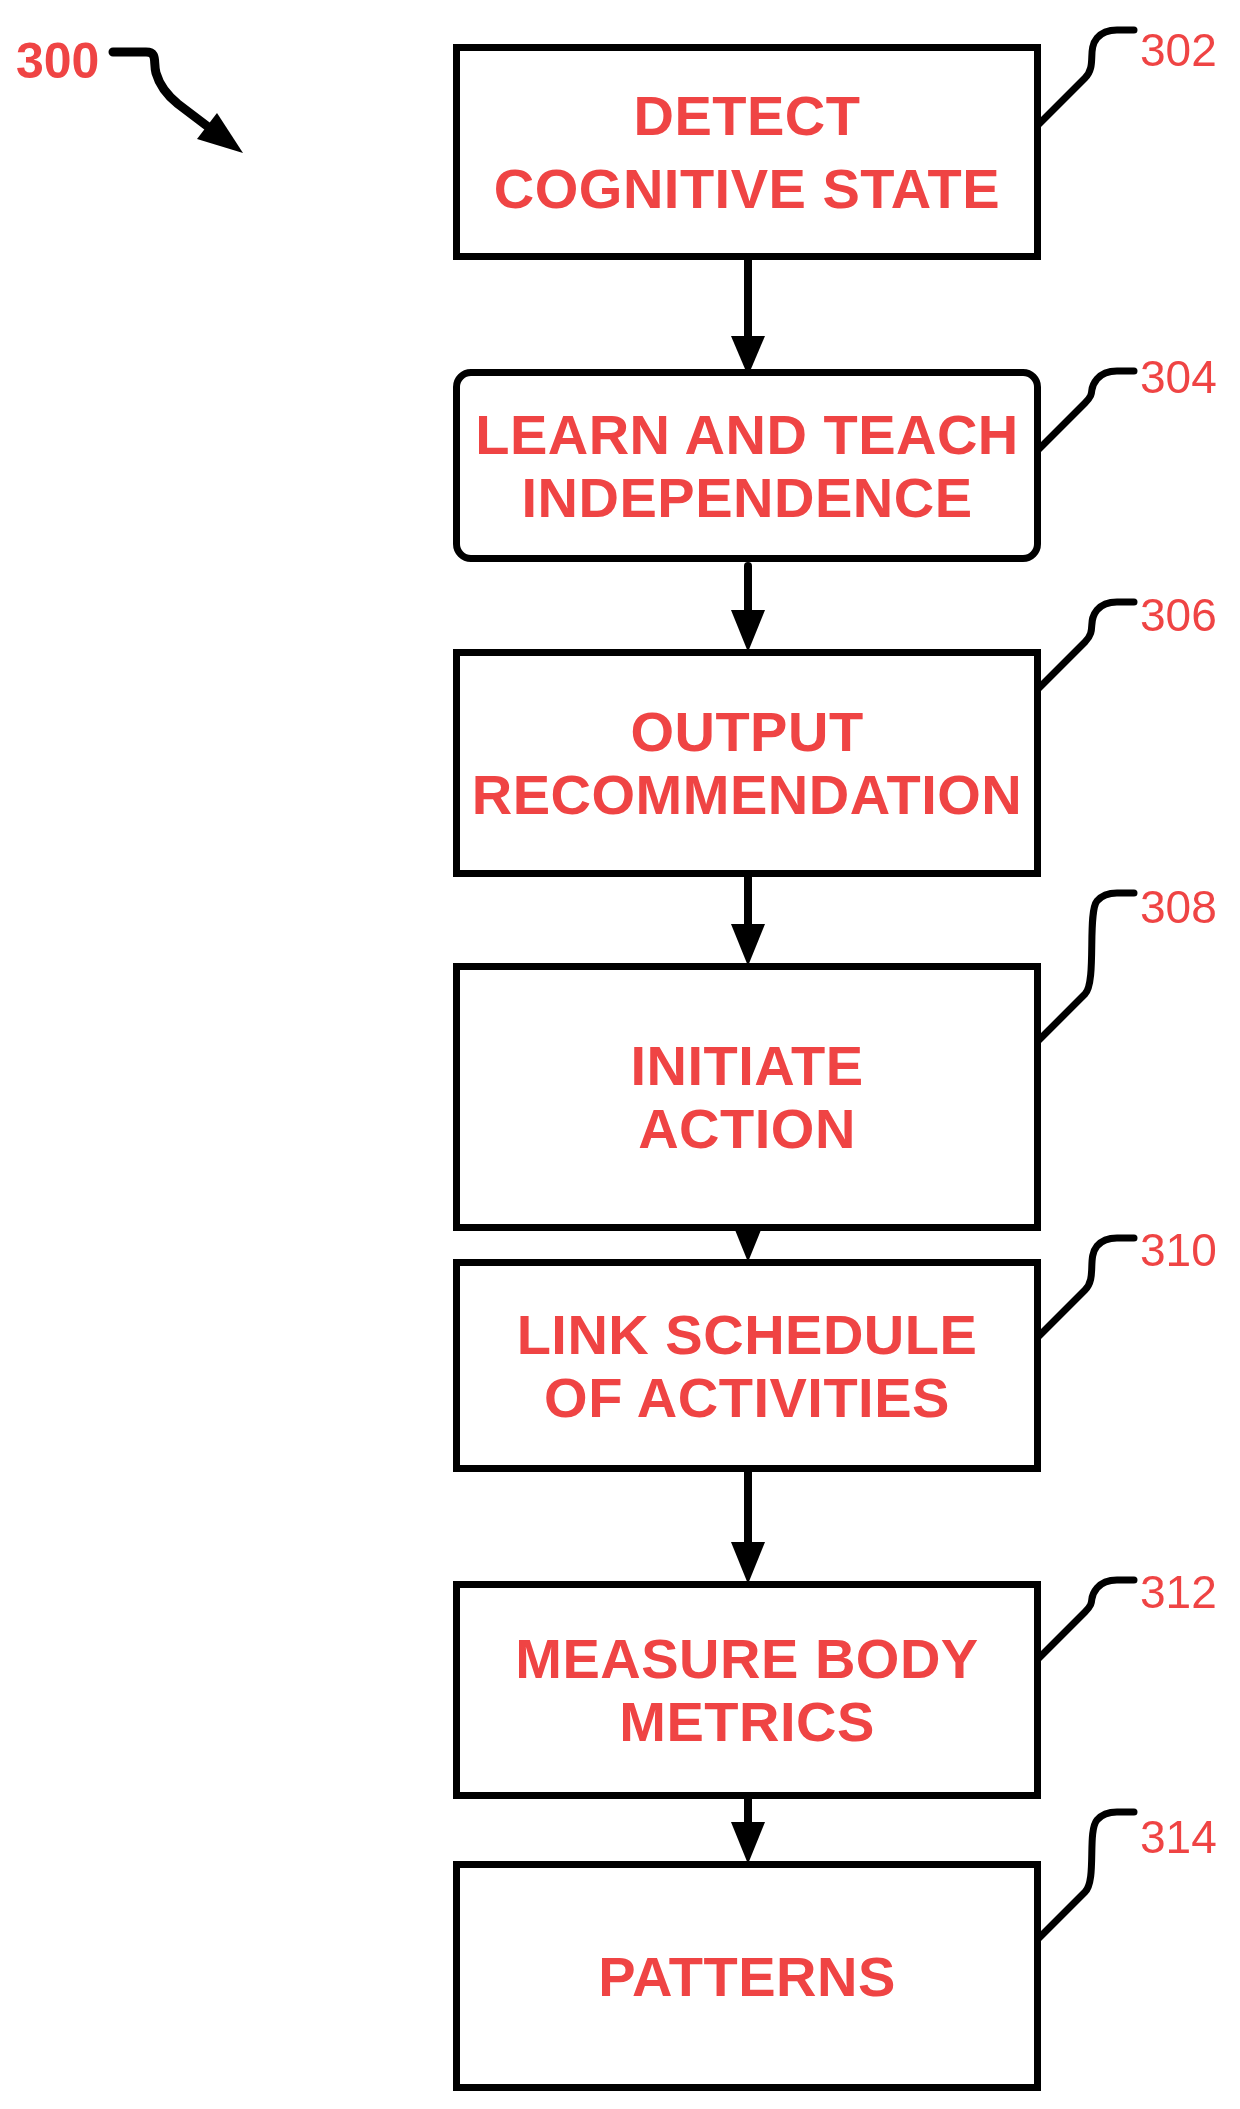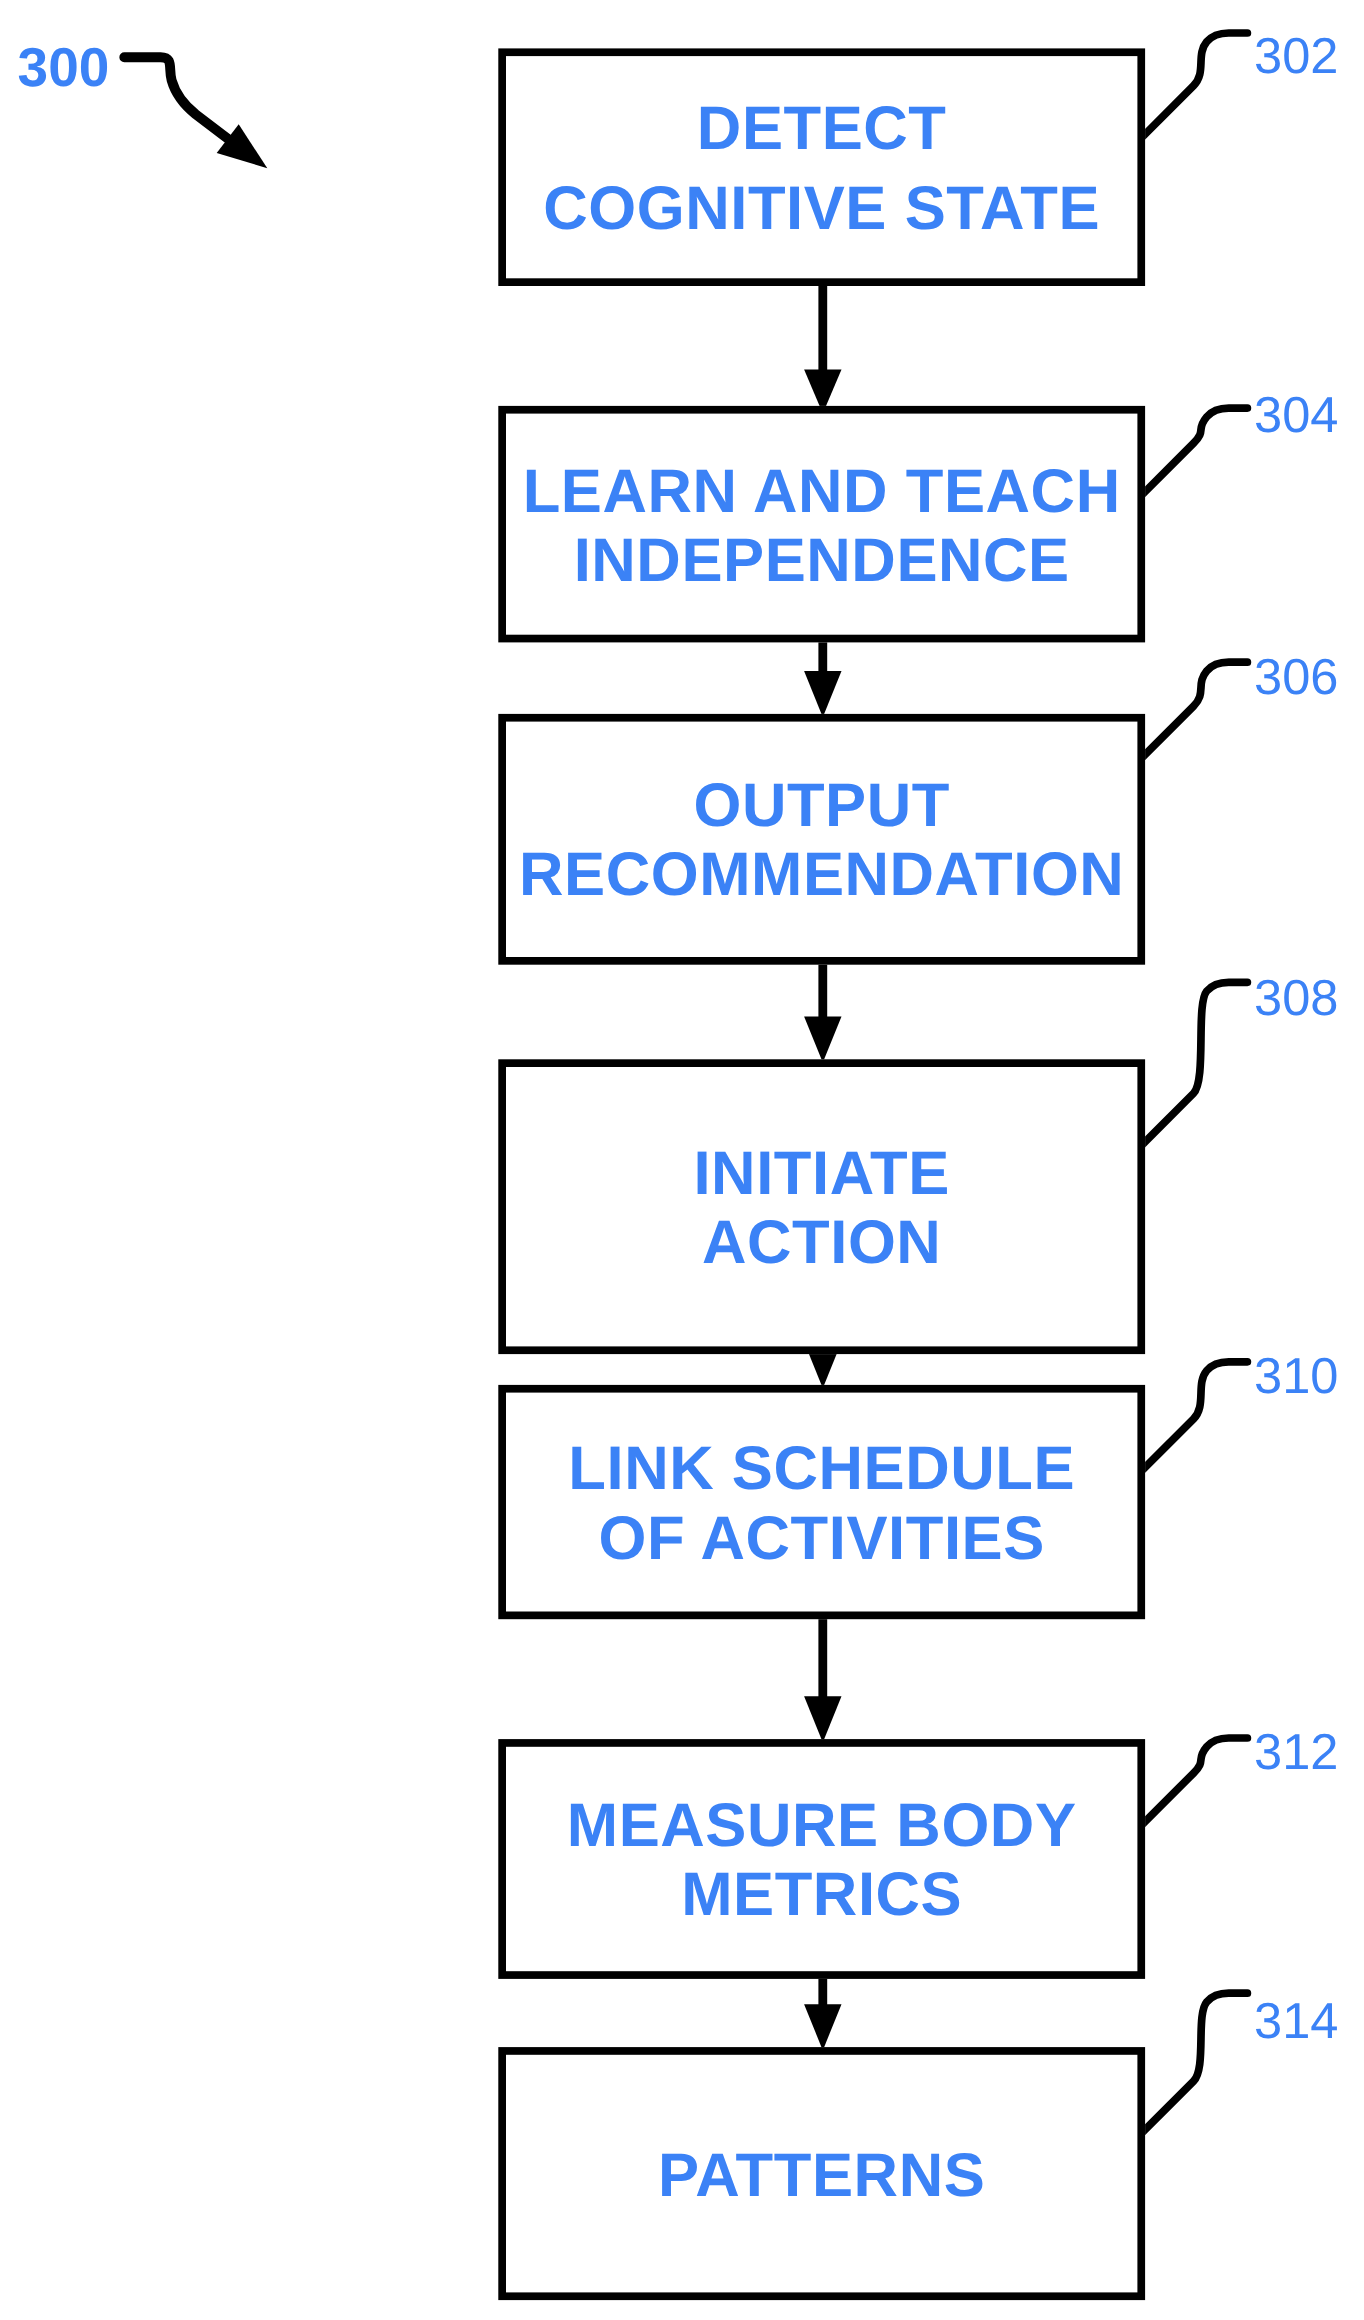--- a/index.html
+++ b/index.html
@@ -6,21 +6,21 @@
     margin: 0;
     padding: 0;
     background: #ffffff;
   }
   .canvas {
     position: relative;
     width: 1240px;
     height: 2109px;
     background: #ffffff;
     font-family: "Liberation Sans", "DejaVu Sans", sans-serif;
-    color: #3b82f6;
+    color: #ef4444;
     overflow: hidden;
   }
   .connector-layer {
     position: absolute;
     left: 0;
     top: 0;
     width: 1240px;
     height: 2109px;
   }
   .step-box {
@@ -54,21 +54,21 @@
   .figure-label {
     position: absolute;
     left: 16px;
     top: 34px;
     font-size: 50px;
     line-height: 54px;
     font-weight: bold;
   }
   
   .step-0 { top: 44px;   height: 216px; gap: 10px; }
-  .step-1 { top: 369px;  height: 215px; }
+  .step-1 { top: 369px;  height: 193px; border-radius: 18px; }
   .step-2 { top: 649px;  height: 228px; }
   .step-3 { top: 963px;  height: 268px; }
   .step-4 { top: 1259px; height: 213px; }
   .step-5 { top: 1581px; height: 218px; }
   .step-6 { top: 1861px; height: 230px; }
   .ref-0 { top: 23px; }
   .ref-1 { top: 350px; }
   .ref-2 { top: 588px; }
   .ref-3 { top: 880px; }
   .ref-4 { top: 1223px; }

